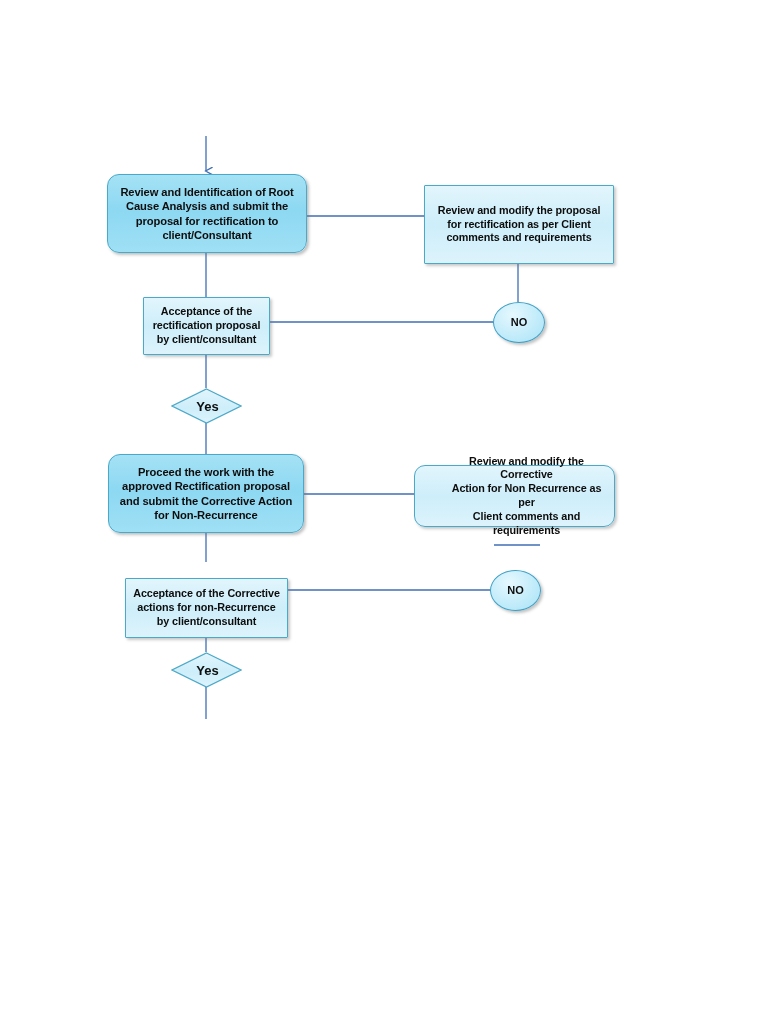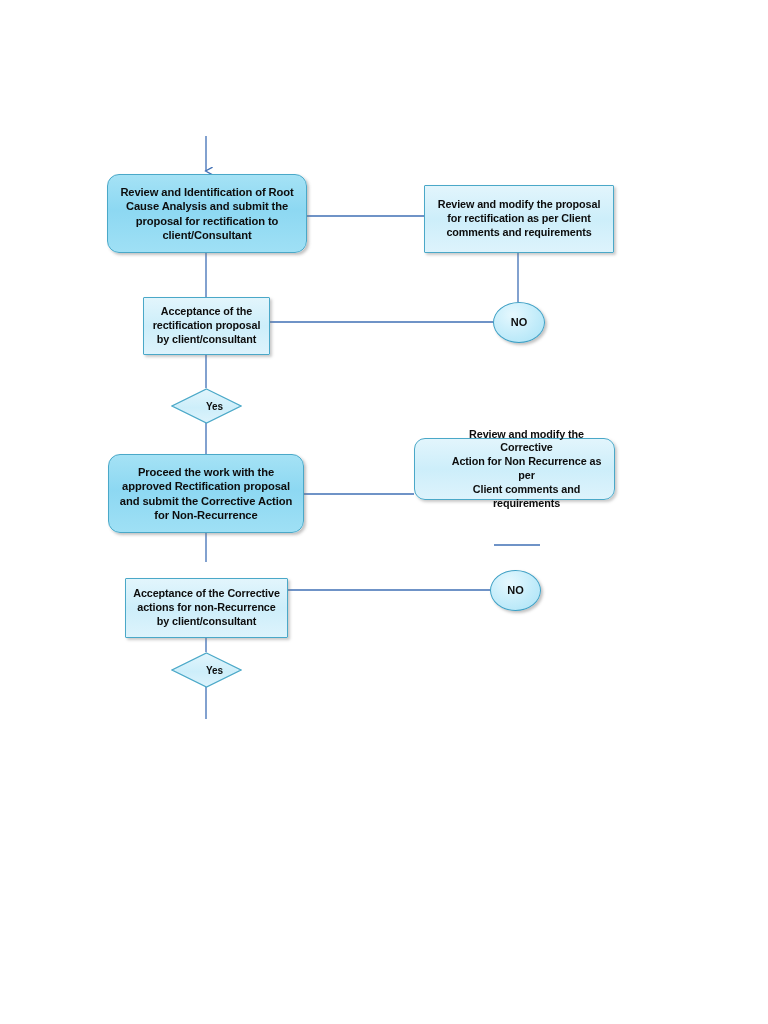--- a/index.html
+++ b/index.html
@@ -81,27 +81,27 @@
   .diamond-wrap {
     position: absolute;
   }
   .diamond-shape {
     position: absolute;
     left: 0; top: 0;
     width: 100%; height: 100%;
   }
   .diamond-label {
     position: absolute;
-    left: 8px; top: 0;
+    left: 1px; top: 0;
     width: 100%; height: 100%;
     display: flex;
     align-items: center;
     justify-content: center;
     font-family: "Liberation Sans", sans-serif;
-    font-size: 10px;
+    font-size: 13px;
     font-weight: bold;
     color: #0d0d0d;
   }
 </style>
 </head>
 <body>
 
 <div id="canvas">
 
   <svg class="connectors" viewBox="0 0 768 1024" xmlns="http://www.w3.org/2000/svg">
@@ -141,21 +141,21 @@
   </svg>
 
 
   <div class="node proc" style="left:107px; top:174px; width:200px; height:79px;">
     <span class="node-text">Review and Identification of Root
 Cause Analysis and submit the
 proposal for rectification to
 client/Consultant</span>
   </div>
 
-  <div class="node rect" style="left:424px; top:185px; width:190px; height:68px;">
+  <div class="node rect" style="left:424px; top:185px; width:190px; height:79px;">
     <span class="node-text">Review and modify the proposal
 for rectification as per Client
 comments and requirements</span>
   </div>
 
   <div class="node rect" style="left:143px; top:297px; width:127px; height:58px;">
     <span class="node-text">Acceptance of the
 rectification proposal
 by client/consultant</span>
   </div>
@@ -178,21 +178,21 @@
     <span class="diamond-label">Yes</span>
   </div>
 
   <div class="node proc" style="left:108px; top:454px; width:196px; height:79px;text-align:center;">
     <span class="node-text">Proceed the work with the
 approved Rectification proposal
 and submit the Corrective Action
 for Non-Recurrence</span>
   </div>
 
-  <div class="node rrect" style="left:414px; top:438px; width:201px; height:62px;padding-left:24px;">
+  <div class="node rrect" style="left:414px; top:465px; width:201px; height:62px;padding-left:24px;">
     <span class="node-text">Review and modify the Corrective
 Action for Non Recurrence as per
 Client comments and requirements</span>
   </div>
 
   <div class="node rect" style="left:125px; top:562px; width:163px; height:60px;margin-top:16px;">
     <span class="node-text">Acceptance of the Corrective
 actions for non-Recurrence
 by client/consultant</span>
   </div>

